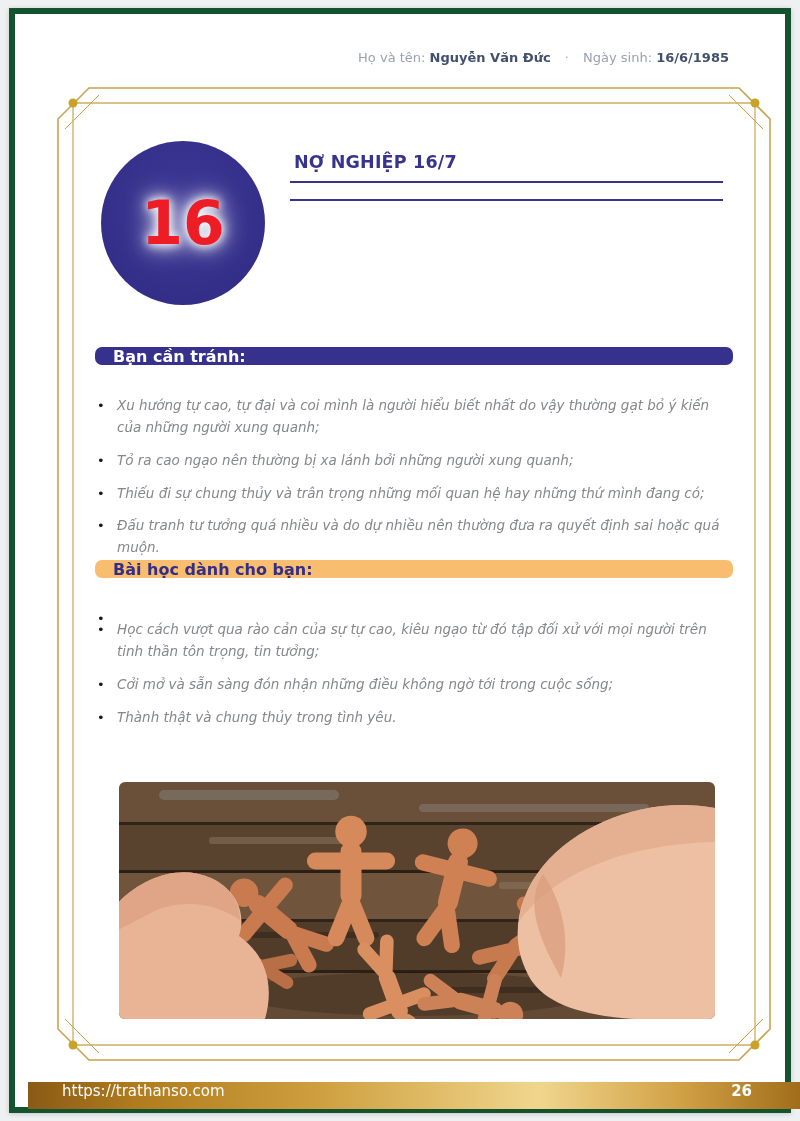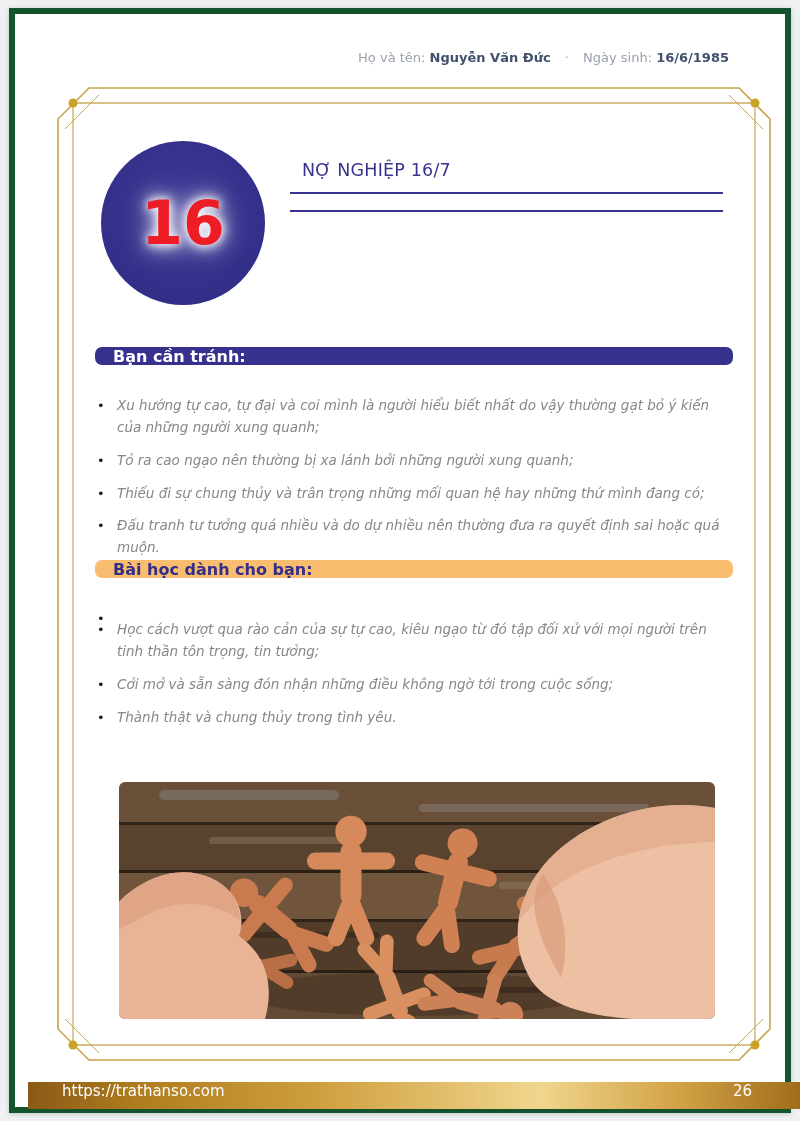--- a/index.html
+++ b/index.html
@@ -30,21 +30,21 @@
     background:radial-gradient(circle at 50% 42%, #3c3896 0%, #34308a 65%, #2f2b80 100%);
     display:flex;align-items:center;justify-content:center;
   }
   .number-circle .num{
     font-size:60px;font-weight:bold;color:#ee1c25;line-height:1;
     text-shadow:0 0 8px #fff,0 0 16px #fff,0 0 28px rgba(255,255,255,.95);
   }
   
   .title-block{position:absolute;left:275px;top:134px;width:433px;}
   .section-title{
-    margin:12px;font-size:17.5px;font-weight:normal;color:#38348e;letter-spacing:.2px;
+    margin:4px;font-size:17.5px;font-weight:bold;color:#38348e;letter-spacing:.2px;
   }
   .rule{height:2px;background:#38348e;margin-top:9px;}
   .desc{color:#92a1c2;font-size:13.5px;line-height:1.58;margin:12px 0 0 0;text-align:justify;}
   .rule.bottom{margin-top:16px;}
   
   .banner{
     position:absolute;left:80px;width:638px;height:18px;border-radius:7px;
     font-size:16px;font-weight:bold;display:flex;align-items:center;
     padding:0 18px;box-sizing:border-box;
   }
@@ -69,21 +69,21 @@
     border-radius:6px;overflow:hidden;
   }
   
   .footer-bar{
     position:absolute;left:13px;top:1068px;width:774px;height:27px;
     background:linear-gradient(90deg,#8a5a16 0%,#b07c1e 14%,#cfa040 38%,#f0d68d 66%,#d2a246 84%,#a06c1a 100%);
     display:flex;align-items:center;justify-content:space-between;
     padding:0 50px 10px 34px;box-sizing:border-box;color:#ffffff;
   }
   .footer-url{font-size:15px;color:#ffffff;text-decoration:none;}
-  .footer-page{font-size:15px;font-weight:normal;}
+  .footer-page{font-size:15px;font-weight:bold;}
 </style>
 </head>
 <body>
 
 <div class="page">
 
   <div class="doc-header">
     <span>Họ và tên:</span>
     <span class="val">Nguyễn Văn Đức</span>
     <span class="sep">·</span>

